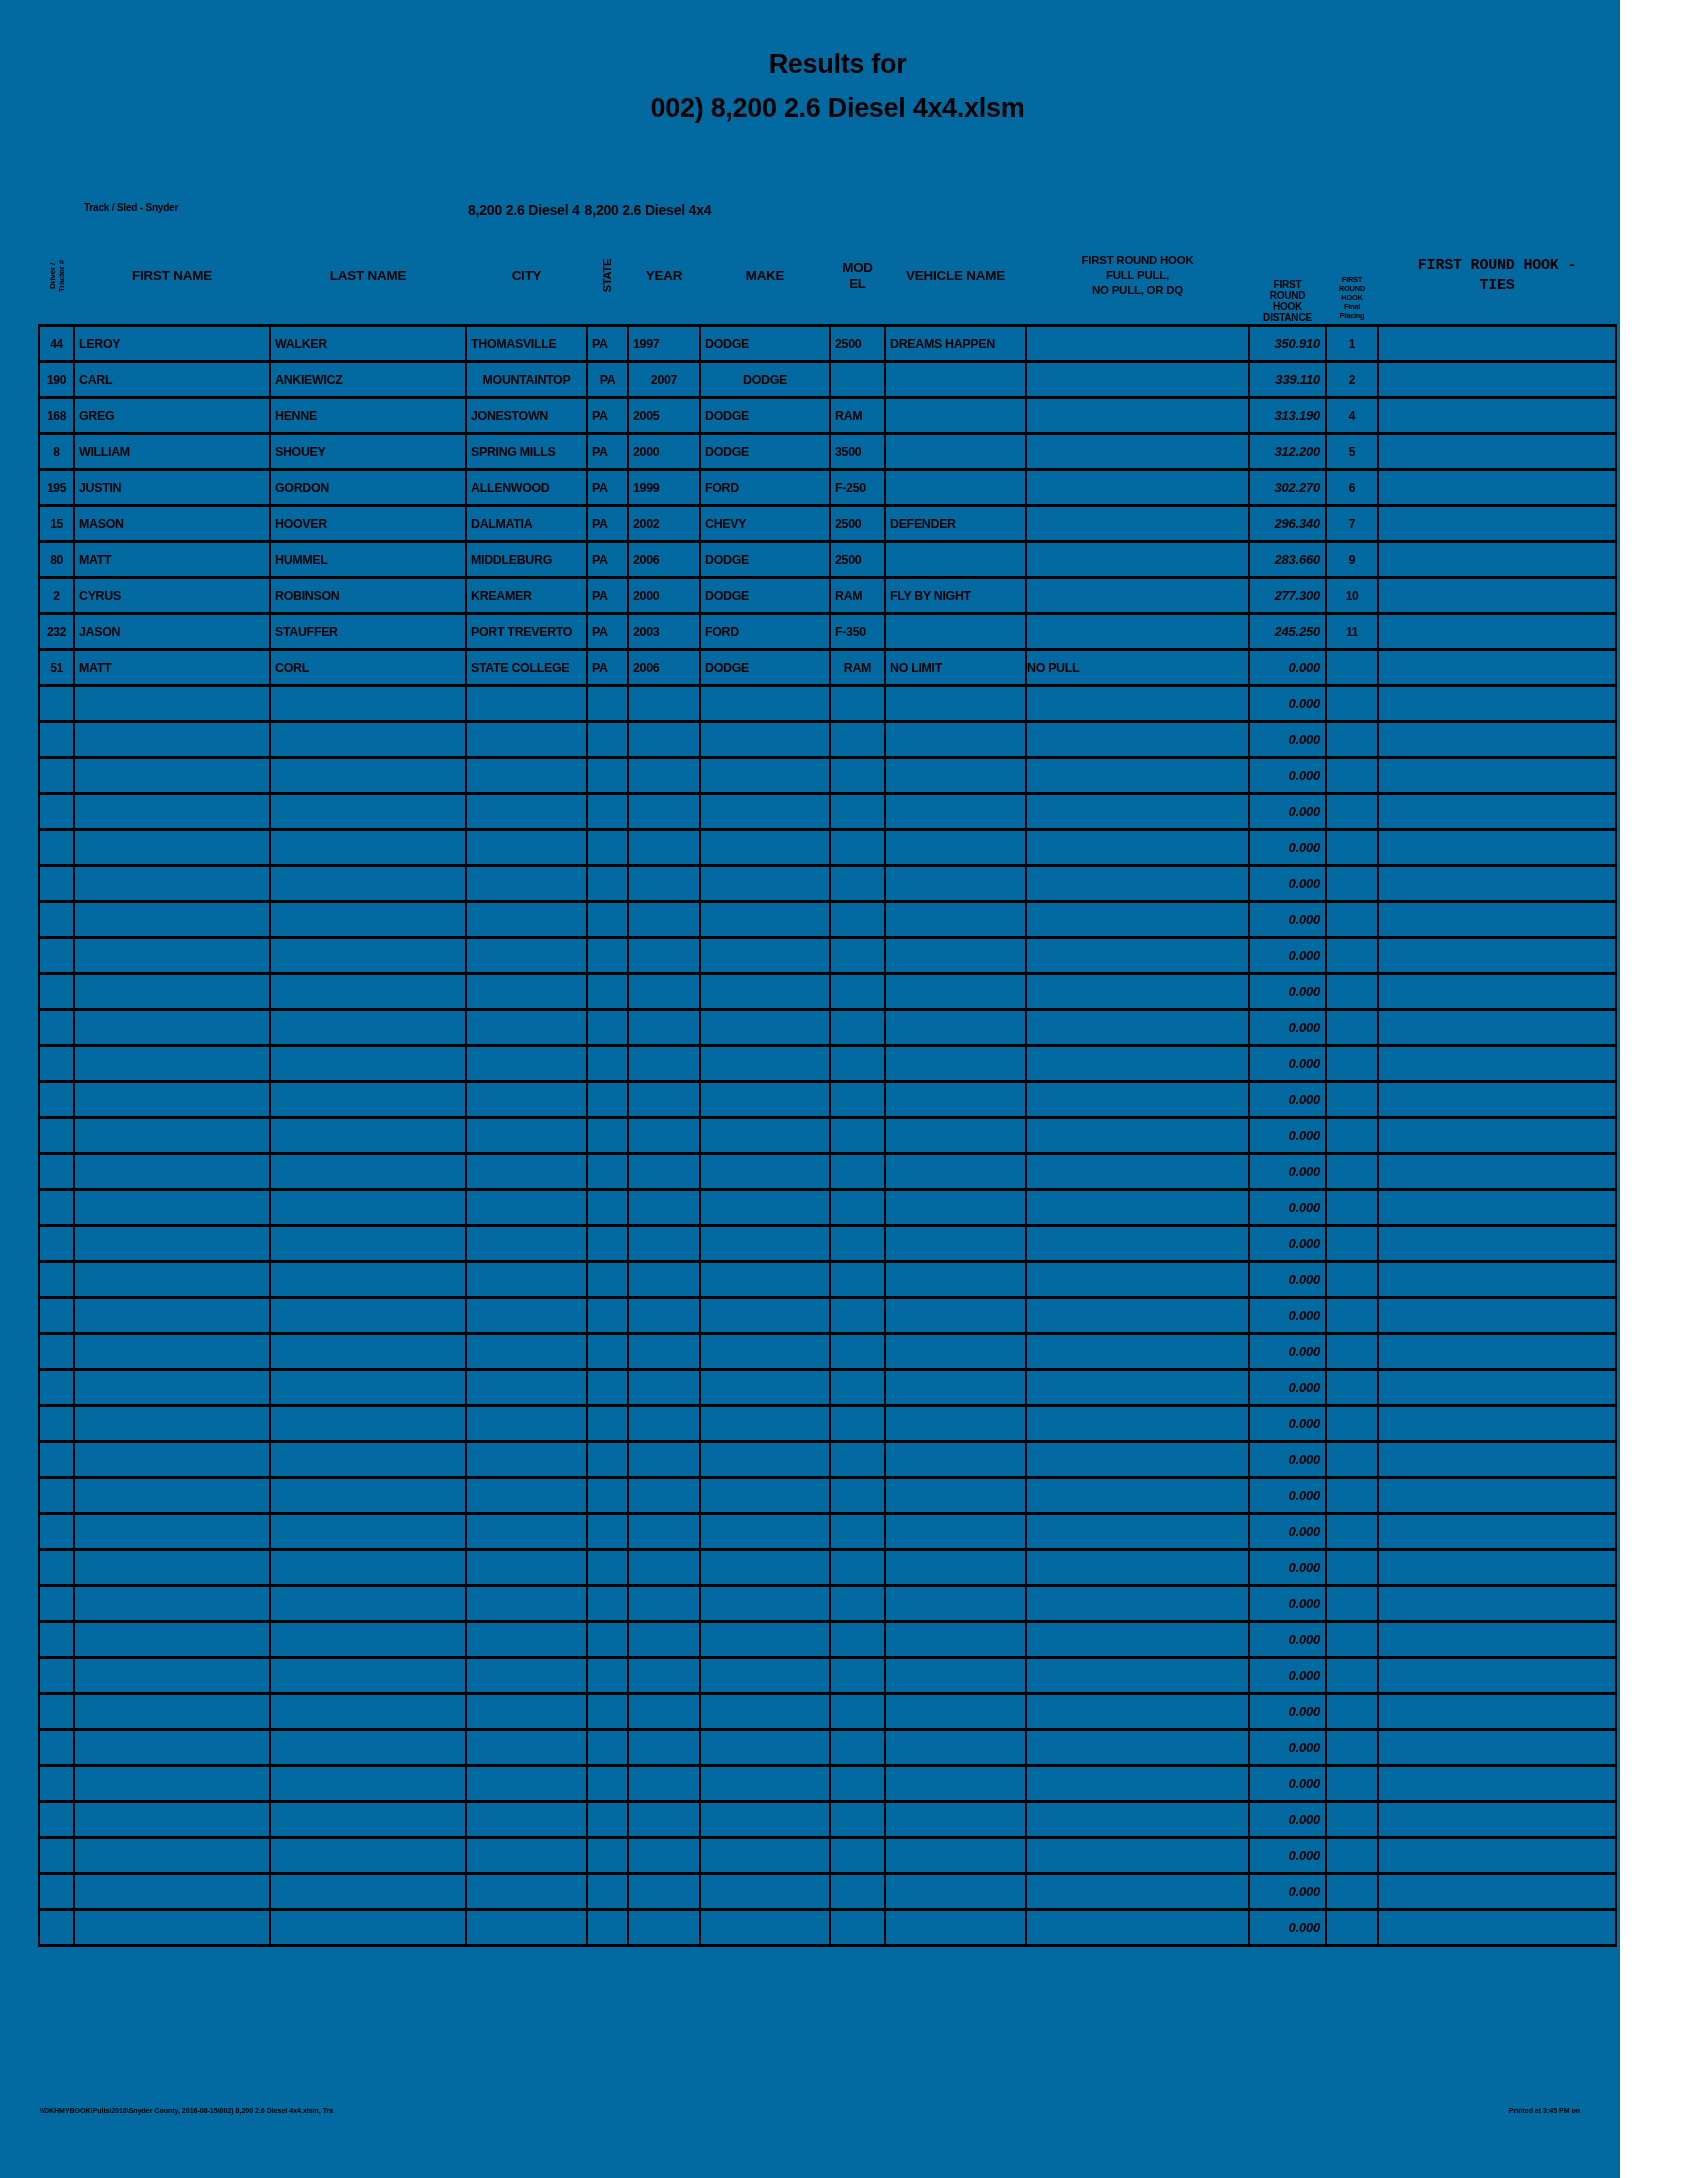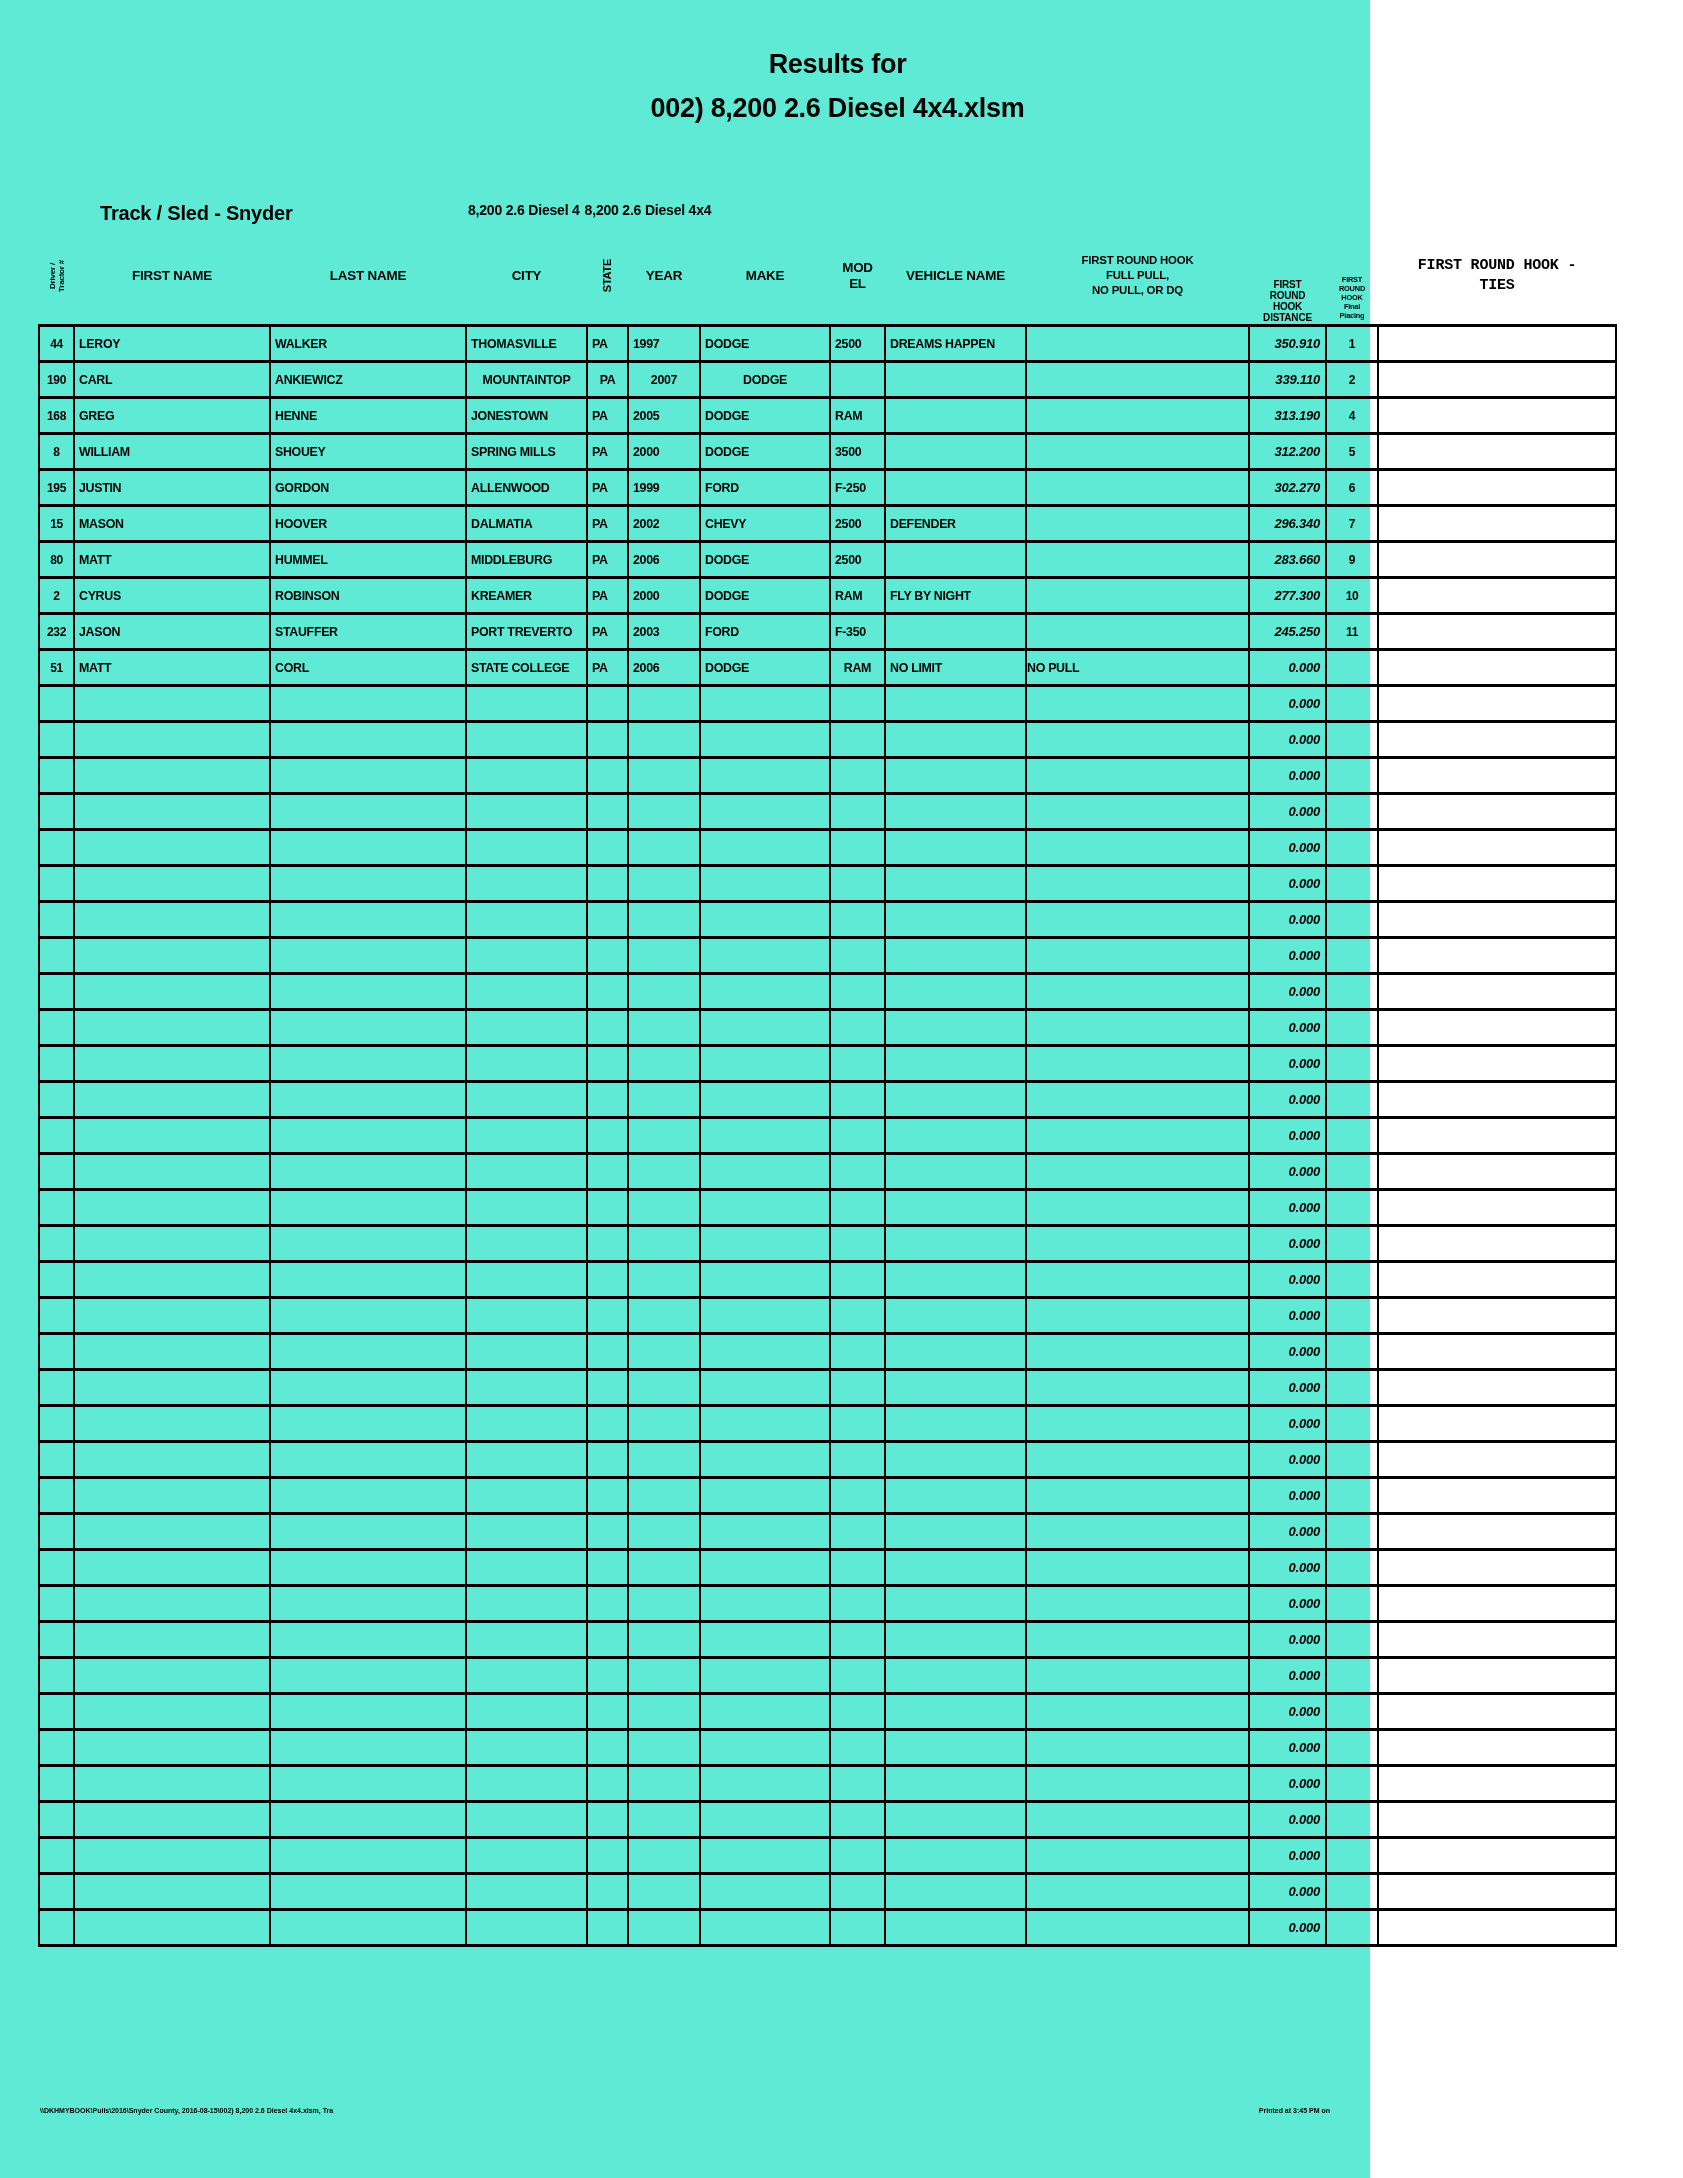--- a/index.html
+++ b/index.html
@@ -4,31 +4,31 @@
 <style>
   html, body {
     margin: 0; padding: 0;
     width: 1683px; height: 2178px;
     background: #ffffff;
     font-family: "Liberation Sans", sans-serif;
     font-weight: bold;
     color: #000;
     overflow: hidden;
   }
-  .page { position: relative; width: 1370px; height: 2178px; background:#5eead4; }
+  .page { position: relative; width: 1620px; height: 2178px; background:#0369a1; }
 
   .title-block {
     position: absolute; top: 42px; left: 0; width: 1675px;
     text-align: center; font-size: 27px; line-height: 44px;
     letter-spacing: -0.3px;
   }
 
   .track-label {
-    position: absolute; top: 202px; left: 100px;
-    font-size: 20px; letter-spacing: -0.2px;
+    position: absolute; top: 202px; left: 84px;
+    font-size: 10px; letter-spacing: -0.2px;
   }
   .class-labels {
     position: absolute; top: 202px; left: 468px;
     font-size: 14px; letter-spacing: -0.2px; white-space: nowrap;
   }
   .class-labels span { margin-right: 5px; }
 
   table.results {
     position: absolute; top: 227px; left: 38px;
     width: 1576px; border-collapse: collapse; table-layout: fixed;

